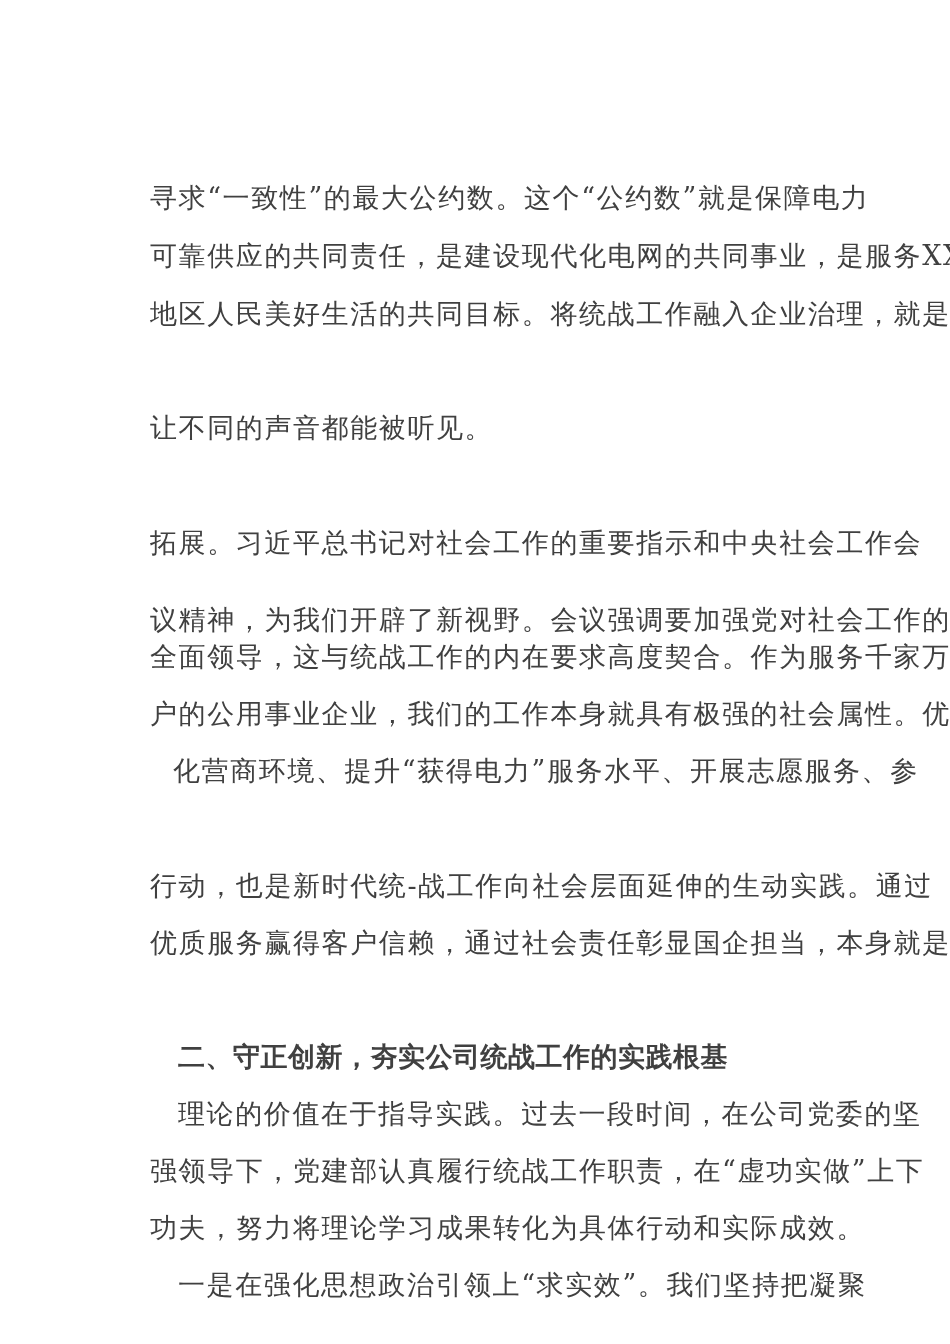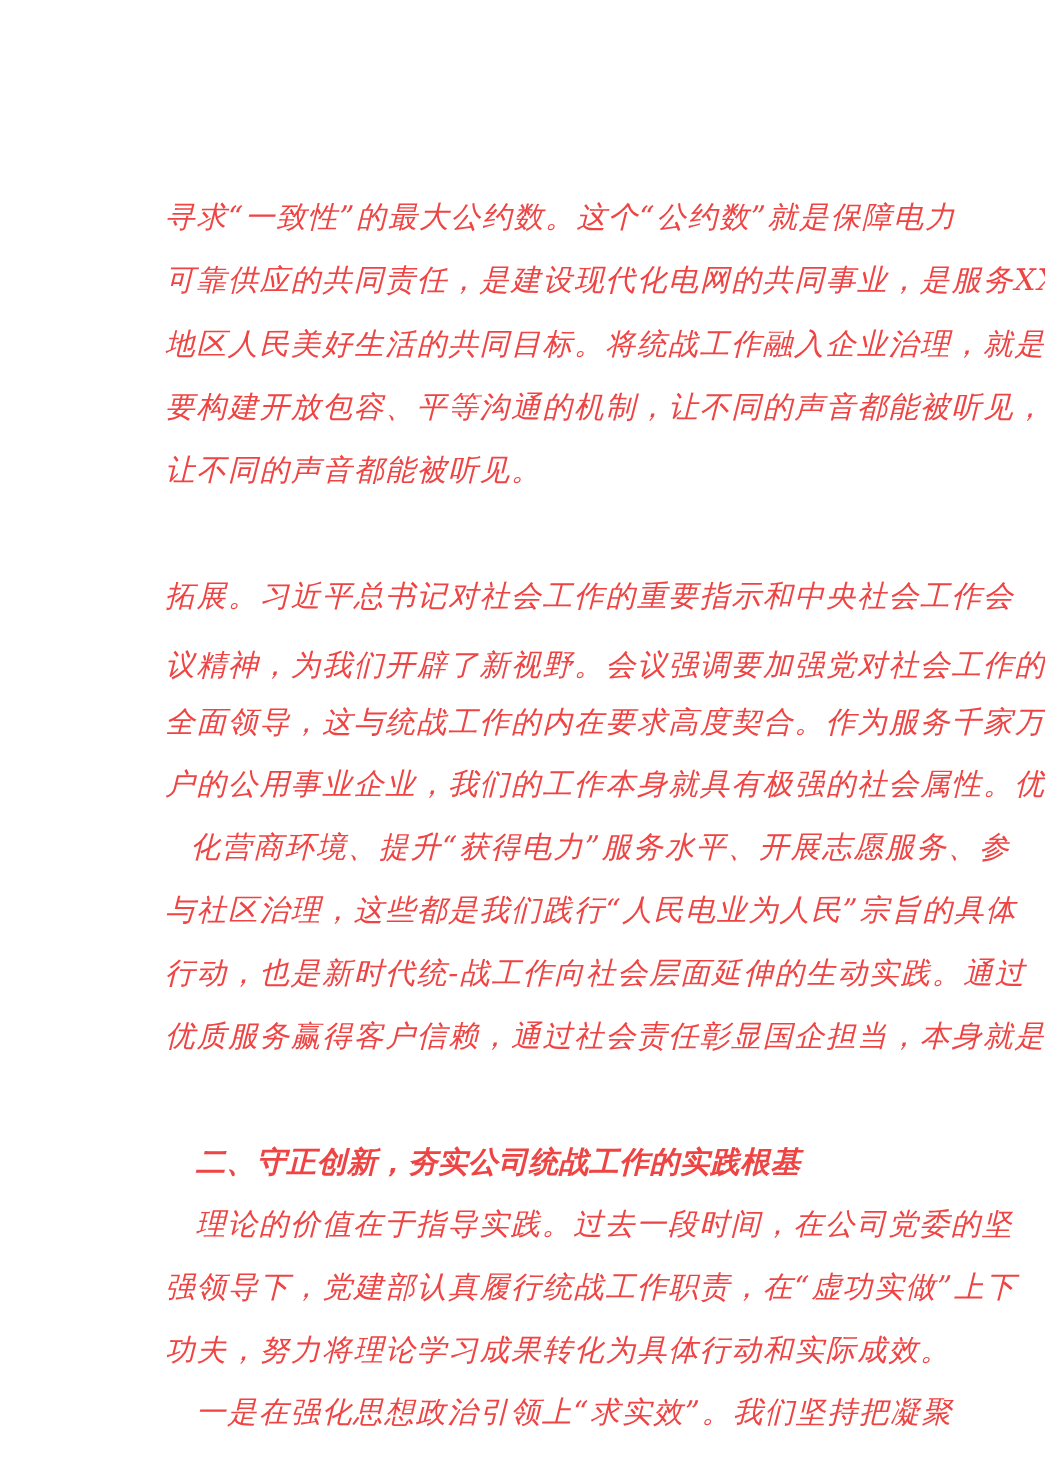--- a/index.html
+++ b/index.html
@@ -2,48 +2,45 @@
 <html><head>
 <meta charset="utf-8">
 <style>
   html, body { margin: 0; padding: 0; background: #ffffff; }
   body { width: 950px; height: 1344px; position: relative; overflow: hidden; }
   .page { position: absolute; left: 0; top: 0; width: 950px; height: 1344px; background: #fff; }
   .line {
     position: absolute;
     font-family: "DejaVu Serif", "Liberation Serif", serif;
     font-size: 27px;
-    color: #ef4444;
+    color: #404040;
     white-space: nowrap;
     line-height: 32px;
     letter-spacing: 1.6px;
-    font-style: italic;
   }
   .heading {
     font-family: "DejaVu Sans", "Liberation Sans", sans-serif;
     font-weight: bold;
     letter-spacing: 0.5px;
     text-align: right;
   }
 </style>
 </head>
 <body>
 
 <div class="page">
   <div class="line" style="left:150px; top:182px;">寻求“一致性”的最大公约数。这个“公约数”就是保障电力</div>
   <div class="line" style="left:150px; top:240px;">可靠供应的共同责任，是建设现代化电网的共同事业，是服务XX</div>
   <div class="line" style="left:150px; top:298px;">地区人民美好生活的共同目标。将统战工作融入企业治理，就是</div>
-  <div class="line" style="left:150px; top:355px;">要构建开放包容、平等沟通的机制，让不同的声音都能被听见，</div>
   <div class="line" style="left:150px; top:412px;">让不同的声音都能被听见。</div>
   <div class="line" style="left:150px; top:527px;">拓展。习近平总书记对社会工作的重要指示和中央社会工作会</div>
-  <div class="line" style="left:150px; top:590px;text-align:center;">议精神，为我们开辟了新视野。会议强调要加强党对社会工作的</div>
+  <div class="line" style="left:150px; top:604px;text-align:center;">议精神，为我们开辟了新视野。会议强调要加强党对社会工作的</div>
   <div class="line" style="left:150px; top:641px;">全面领导，这与统战工作的内在要求高度契合。作为服务千家万</div>
   <div class="line" style="left:150px; top:698px;">户的公用事业企业，我们的工作本身就具有极强的社会属性。优</div>
   <div class="line" style="left:150px; top:755px;margin-left:23px;">化营商环境、提升“获得电力”服务水平、开展志愿服务、参</div>
-  <div class="line" style="left:150px; top:812px;">与社区治理，这些都是我们践行“人民电业为人民”宗旨的具体</div>
   <div class="line" style="left:150px; top:870px;">行动，也是新时代统-战工作向社会层面延伸的生动实践。通过</div>
   <div class="line" style="left:150px; top:927px;">优质服务赢得客户信赖，通过社会责任彰显国企担当，本身就是</div>
   <div class="line heading" style="left:178px; top:1041px;">二、守正创新，夯实公司统战工作的实践根基</div>
   <div class="line" style="left:178px; top:1098px;">理论的价值在于指导实践。过去一段时间，在公司党委的坚</div>
   <div class="line" style="left:150px; top:1155px;">强领导下，党建部认真履行统战工作职责，在“虚功实做”上下</div>
   <div class="line" style="left:178px; top:1269px;">一是在强化思想政治引领上“求实效”。我们坚持把凝聚</div>
   <div class="line" style="left:150px; top:1212px;">功夫，努力将理论学习成果转化为具体行动和实际成效。</div>
 </div>
 
 </body></html>

